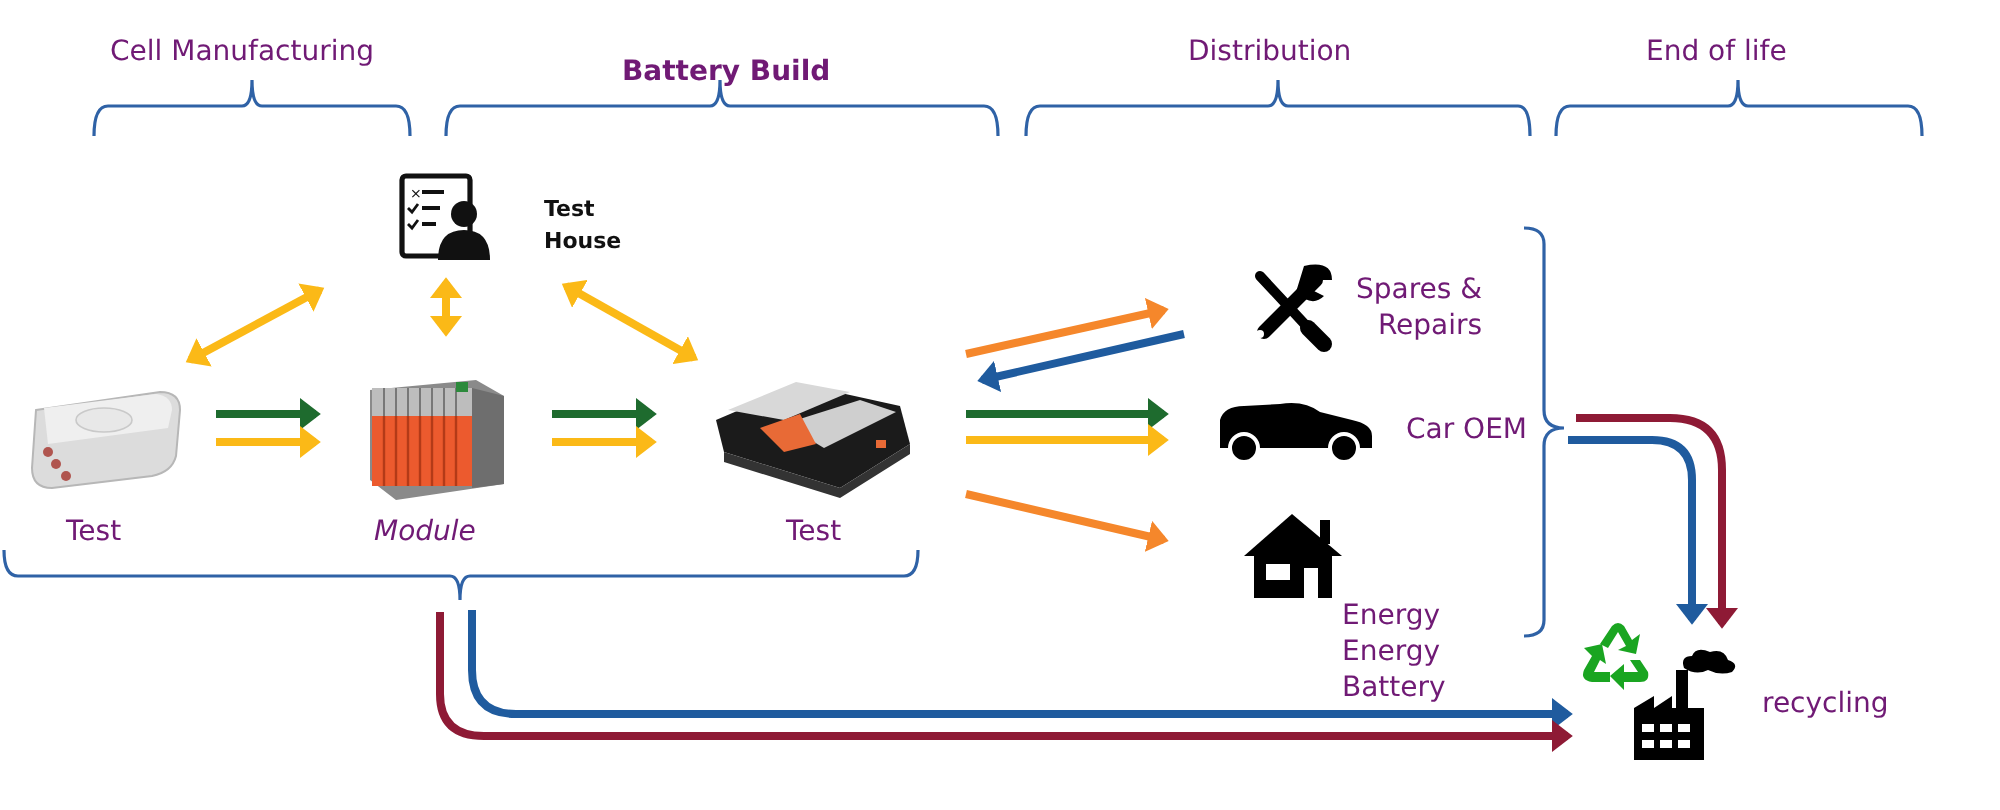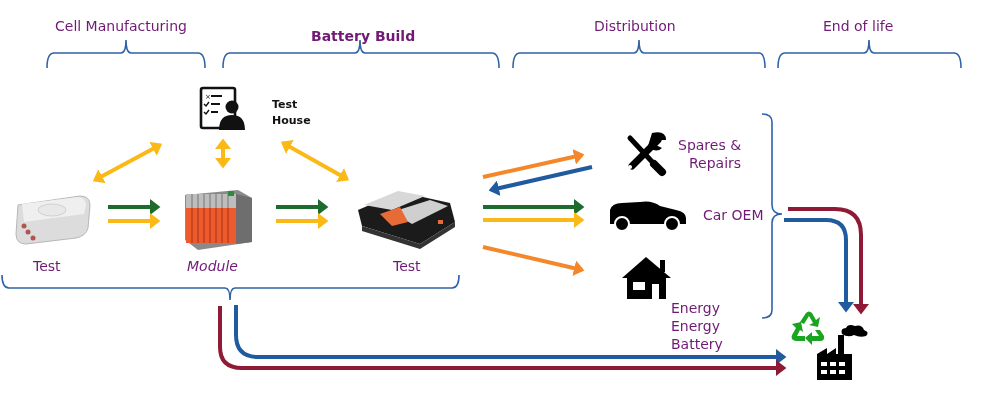--- a/index.html
+++ b/index.html
@@ -189,13 +189,14 @@
 
 <div class="lbl" style="left:703px; top:207px;">Car OEM</div>
 
 <div class="lbl ml" style="left:671px; top:255px;margin-top:44px;">
   <div>Energy</div>
   <div>Energy</div>
   <div>Battery</div>
 </div>
 
 <div class="lbl ml" style="left:881px; top:343px;">
+  <div>recycling</div>
 </div>
 
 </body></html>

